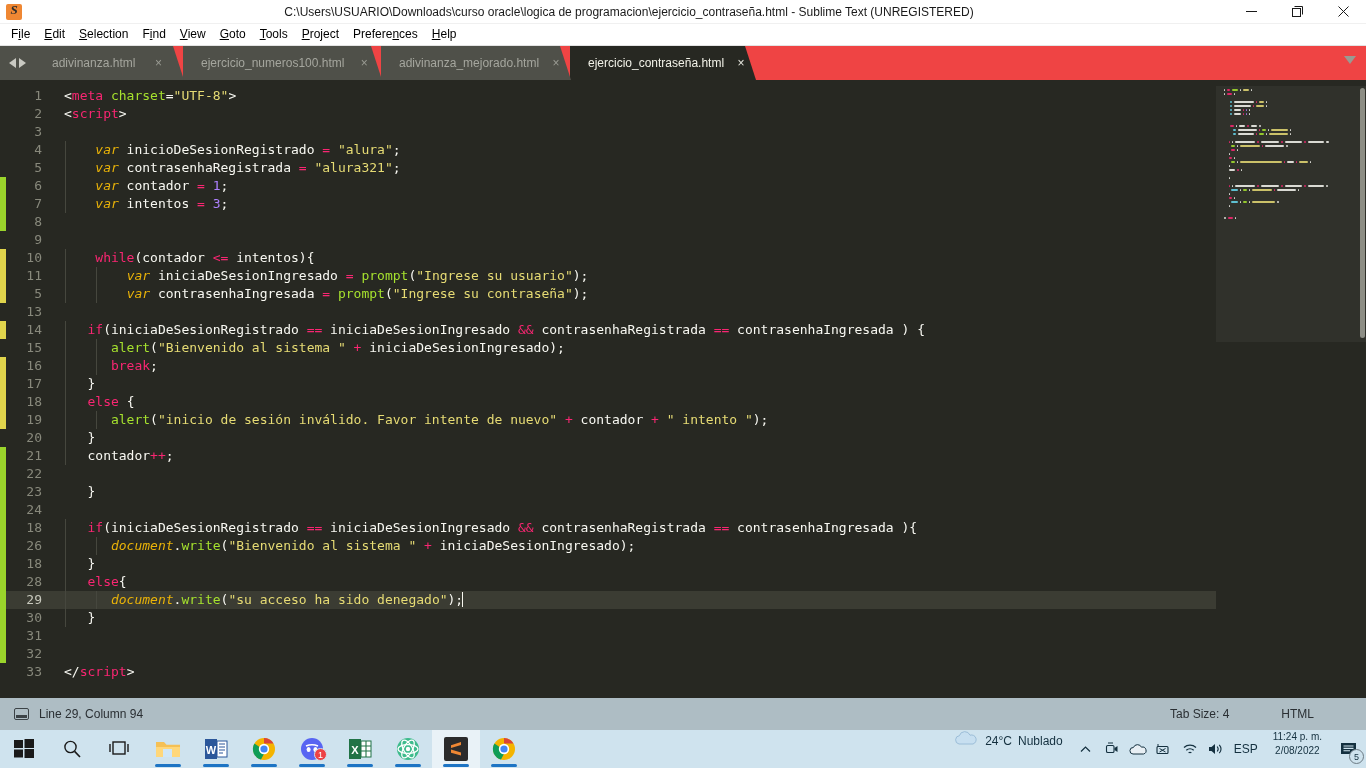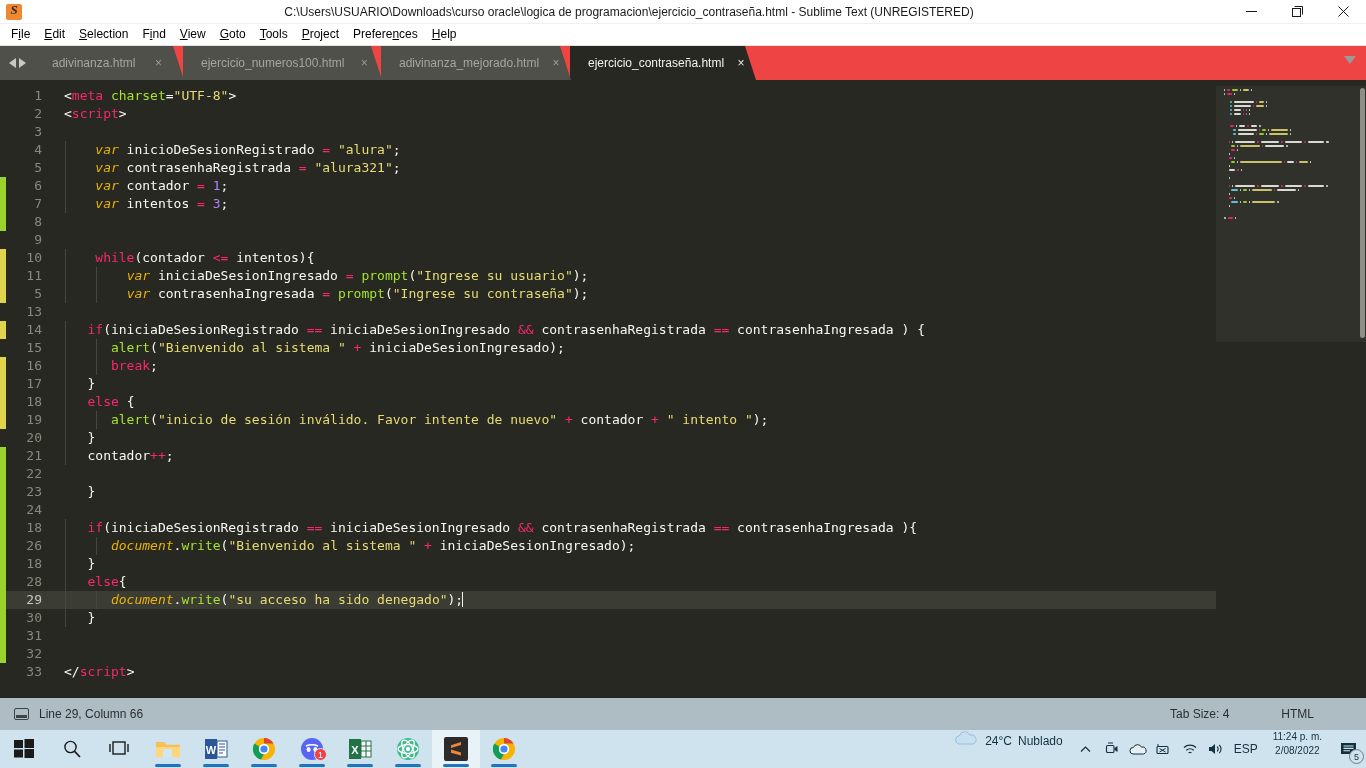--- a/index.html
+++ b/index.html
@@ -522,21 +522,21 @@
         <span class="mm-seg" style="width: 1.64px; background: rgb(248, 248, 242); opacity: 0.85;"></span>
         <span class="mm-seg" style="width: 4.92px; background: rgb(249, 38, 114); opacity: 0.85;"></span>
         <span class="mm-seg" style="width: 1px; background: rgb(248, 248, 242); opacity: 0.85;"></span>
       </div>
     </div>
   <div id="vscroll"></div>
 </div>
 
 <div id="statusbar">
   <div id="sb-icon"></div>
-  <div id="sb-pos">Line 29, Column 66</div>
+  <div id="sb-pos">Line 29, Column 94</div>
   <div class="sb-right">Tab Size: 4</div>
   <div class="sb-right">HTML</div>
 </div>
 
 <div id="taskbar">
   <div id="tb-buttons" style="display:flex;align-items:center">
       <div class="tb-btn">
         <svg width="20" height="20" viewBox="0 0 20 20">
           <rect x="0" y="1" width="9" height="8" fill="#1a1a1a"></rect>
           <rect x="10.5" y="0" width="9.5" height="9" fill="#1a1a1a"></rect>

